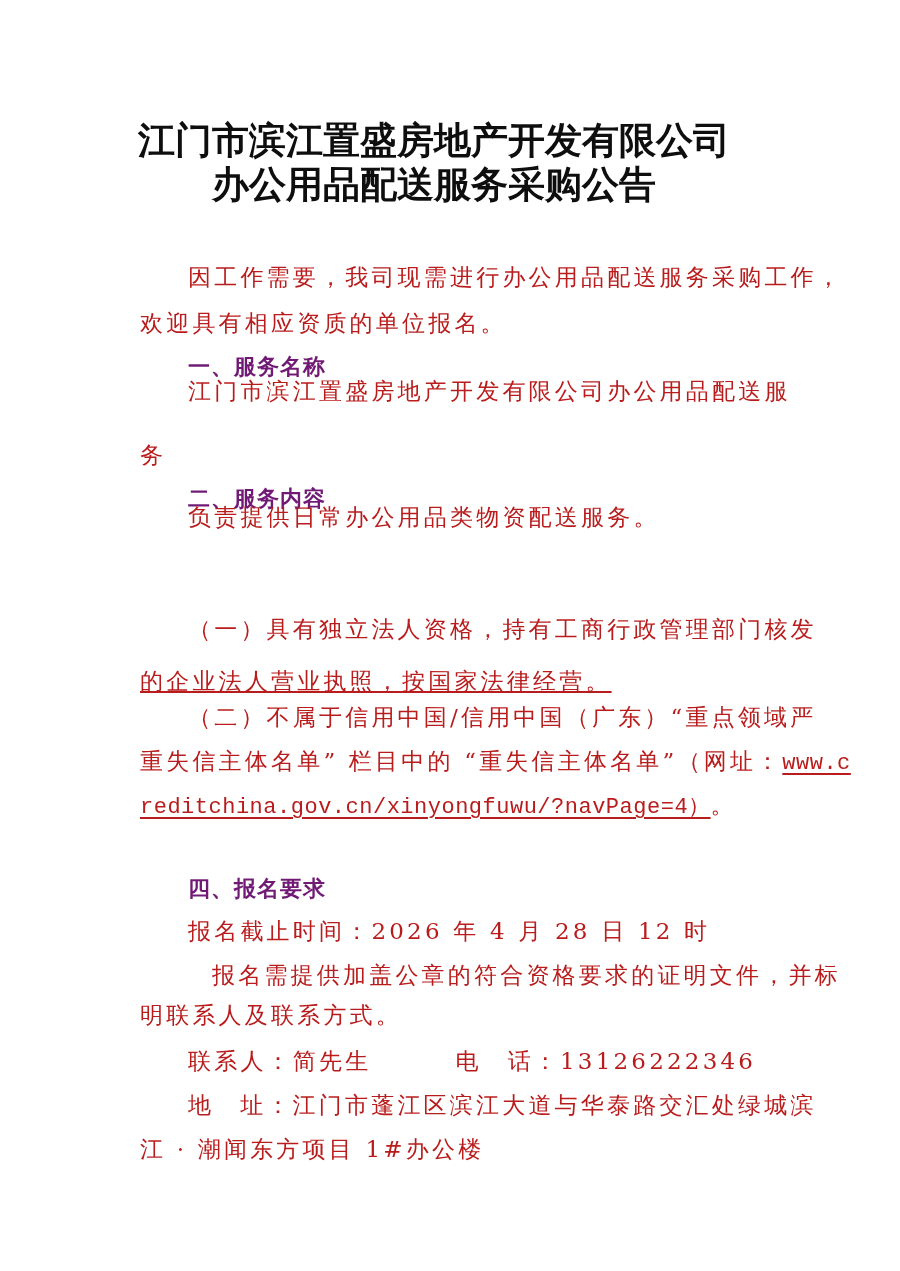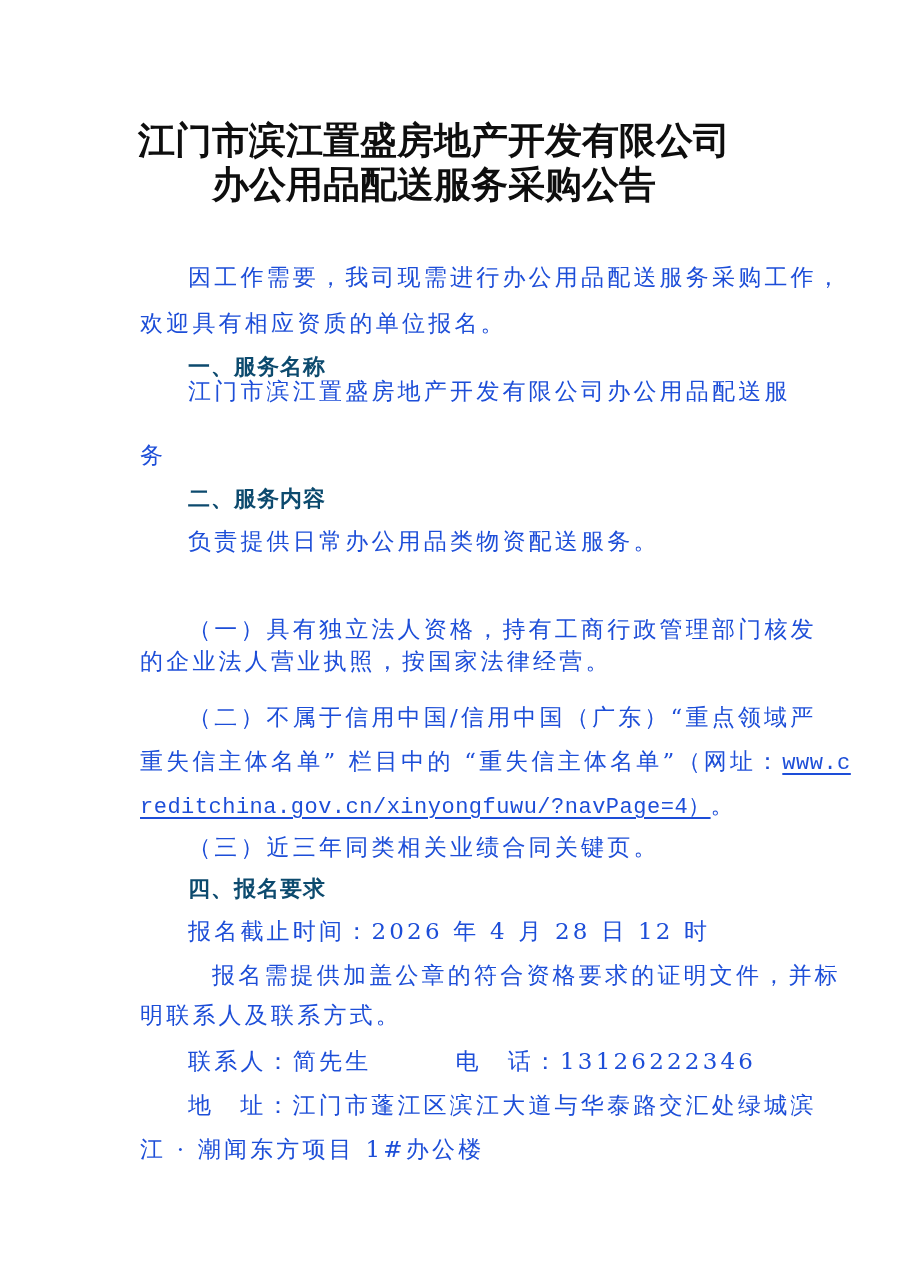--- a/index.html
+++ b/index.html
@@ -36,30 +36,30 @@
     }
     .title.l1 { top: 118px; }
     .title.l2 { top: 162px; }
 
     .line {
       position: absolute;
       left: 140px;
       font-size: 23px;
       line-height: 30px;
       letter-spacing: 3.2px;
-      color: #1d4ed8;
+      color: #b91c1c;
       white-space: nowrap;
     }
     .indent { left: 188px; }
     .heading {
       font-family: "DejaVu Sans", "Liberation Sans", sans-serif;
       font-weight: bold;
       font-size: 22px;
       letter-spacing: 1px;
-      color: #0c4a6e;
+      color: #701a75;
     }
     .url {
       font-family: "Liberation Mono", "DejaVu Sans Mono", monospace;
       text-decoration: underline;
       text-underline-offset: 4px;
       letter-spacing: 0.5px;
       font-size: 22px;
     }
     .gap { display: inline-block; width: 84px; }
     .gap-s { display: inline-block; width: 26px; }
@@ -73,34 +73,33 @@
   <div class="title l2">办公用品配送服务采购公告</div>
 
   <div class="line indent" style="top:262px;">因工作需要，我司现需进行办公用品配送服务采购工作，</div>
   <div class="line" style="top:308px;">欢迎具有相应资质的单位报名。</div>
 
   <div class="line indent heading" style="top:352px;">一、服务名称</div>
   <div class="line indent" style="top:376px;">江门市滨江置盛房地产开发有限公司办公用品配送服</div>
   <div class="line" style="top:440px;">务</div>
 
   <div class="line indent heading" style="top:484px;">二、服务内容</div>
-  <div class="line indent" style="top:526px;">负责提供日常办公用品类物资配送服务。</div>
+  <div class="line indent" style="top:502px;">负责提供日常办公用品类物资配送服务。</div>
 
   <div class="line indent" style="top:614px;">（一）具有独立法人资格，持有工商行政管理部门核发</div>
-  <div class="line" style="top:646px;">的企业法人营业执照，按国家法律经营。</div>
+  <div class="line" style="top:666px;text-decoration:underline;">的企业法人营业执照，按国家法律经营。</div>
 
   <div class="line indent" style="top:702px;">（二）不属于信用中国/信用中国（广东）“重点领域严</div>
   <div class="line" style="top:746px;">
     <span>重失信主体名单” 栏目中的 “重失信主体名单”（网址：</span><span class="url">www.c</span>
   </div>
   <div class="line" style="top:790px;">
     <span class="url">reditchina.gov.cn/xinyongfuwu/?navPage=4）</span><span>。</span>
   </div>
 
-  <div class="line indent" style="top:832px;">（三）近三年同类相关业绩合同关键页。</div>
 
   <div class="line indent heading" style="top:874px;">四、报名要求</div>
   <div class="line indent" style="top:916px;">
     <span>报名截止时间：</span><span>2026 年 4 月 28 日 12 时</span>
   </div>
   <div class="line indent" style="top:960px;margin-left:24px;">报名需提供加盖公章的符合资格要求的证明文件，并标</div>
   <div class="line" style="top:1000px;">明联系人及联系方式。</div>
 
   <div class="line indent" style="top:1046px;">
     <span>联系人：</span><span>简先生</span><span class="gap"></span><span>电</span><span class="gap-s"></span><span>话：</span><span>13126222346</span>

